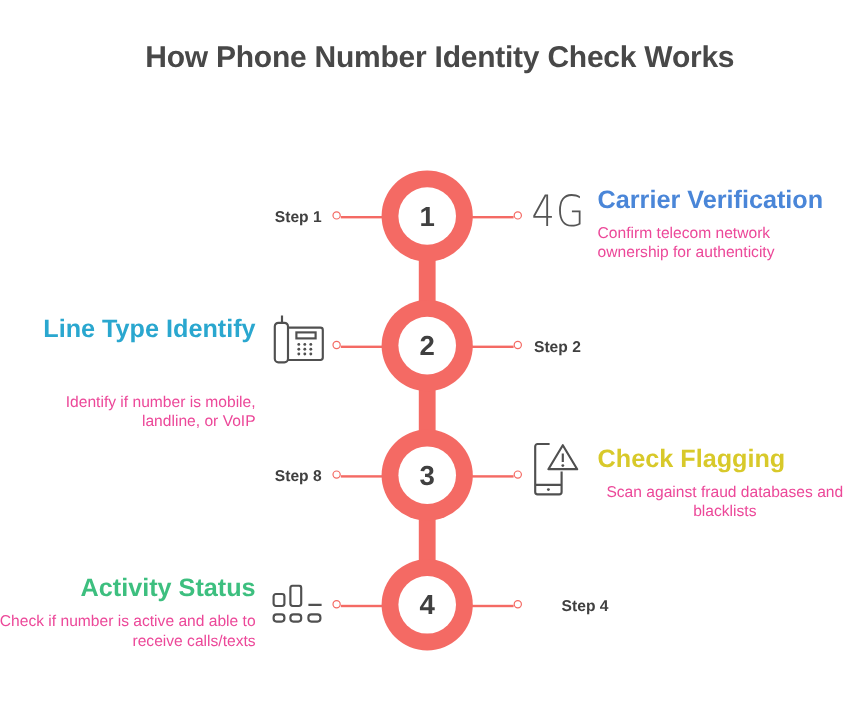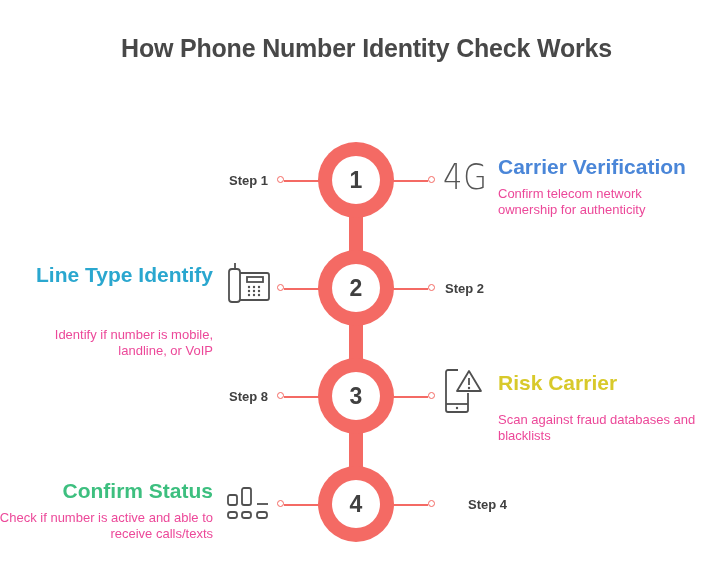--- a/index.html
+++ b/index.html
@@ -89,26 +89,26 @@
   <svg class="icon" style="left:444px;top:368px;" width="40" height="46" viewBox="0 0 40 46">
     <g fill="none" stroke="#505050" stroke-width="1.8" stroke-linejoin="round">
       <path d="M14 2 H4 a2 2 0 0 0 -2 2 V42 a2 2 0 0 0 2 2 H22 a2 2 0 0 0 2 -2 V25"></path>
       <line x1="2" y1="36" x2="24" y2="36"></line>
       <path d="M25 3 L37 23 H13 Z"></path>
       <line x1="25" y1="10" x2="25" y2="17"></line>
     </g>
     <circle cx="25" cy="20" r="1.2" fill="#505050"></circle>
     <circle cx="13" cy="40" r="1.2" fill="#505050"></circle>
   </svg>
-  <div class="head" style="left:498px;top:371px;color:#d8c92a;">Risk Carrier</div>
-  <div class="desc" style="left:498px;top:412px;width:212px;">Scan against fraud databases and blacklists</div>
+  <div class="head" style="left:498px;top:371px;color:#d8c92a;">Check Flagging</div>
+  <div class="desc" style="left:498px;top:402px;width:212px;text-align:center;">Scan against fraud databases and blacklists</div>
 </div>
 
 <div>
-  <div class="head r" style="right:500px;top:479px;color:#3dbf7f;">Confirm Status</div>
+  <div class="head r" style="right:500px;top:479px;color:#3dbf7f;">Activity Status</div>
   <div class="desc r" style="right:500px;top:510px;width:215px;">Check if number is active and able to receive calls/texts</div>
   <svg class="icon" style="left:226px;top:487px;" width="44" height="34" viewBox="0 0 44 34">
     <g fill="none" stroke="#505050" stroke-width="1.8">
       <rect x="2" y="8" width="9" height="10" rx="2"></rect>
       <rect x="16" y="1" width="9" height="17" rx="2"></rect>
       <line x1="31" y1="17" x2="42" y2="17"></line>
       <rect x="2" y="25" width="9" height="6" rx="2.5"></rect>
       <rect x="16" y="25" width="9" height="6" rx="2.5"></rect>
       <rect x="31" y="25" width="10" height="6" rx="2.5"></rect>
     </g>

